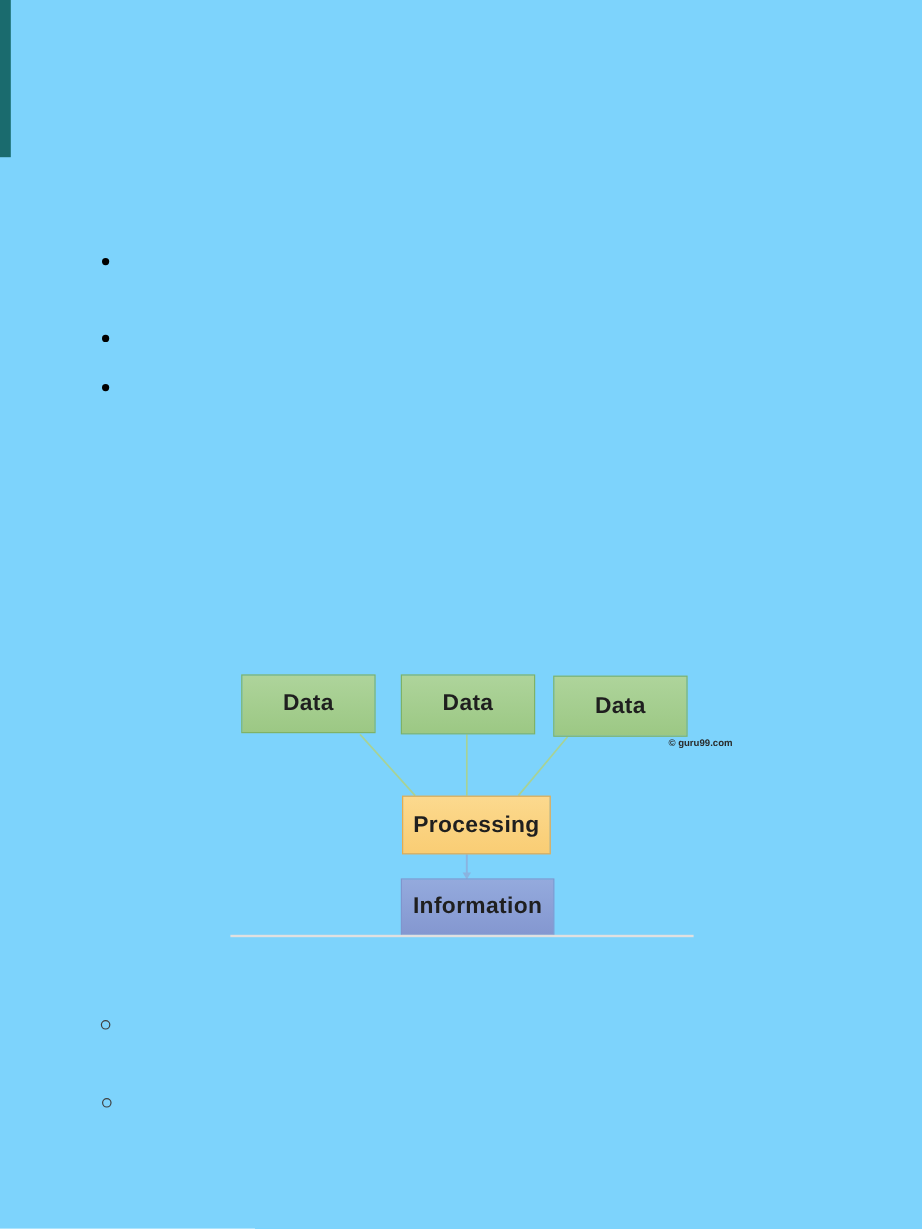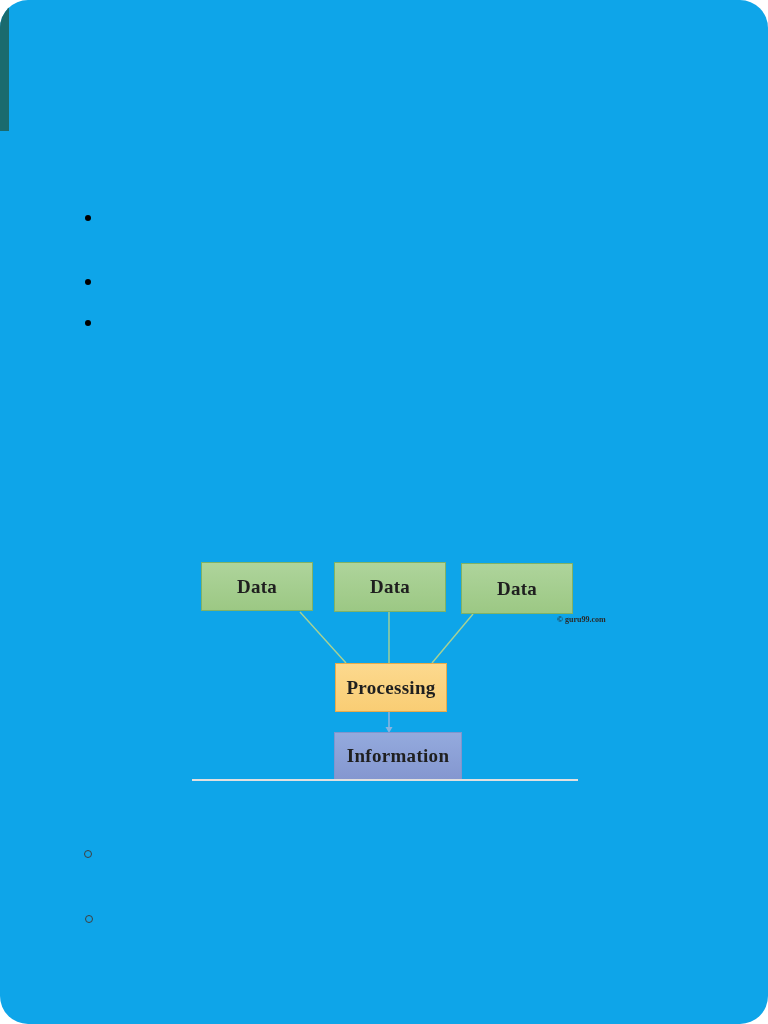--- a/index.html
+++ b/index.html
@@ -4,24 +4,23 @@
 <style>
   html, body {
     margin: 0;
     padding: 0;
     background: #ffffff;
   }
   #page {
     position: relative;
     width: 768px;
     height: 1024px;
-    background: #0ea5e9;
+    background: #7dd3fc;
     overflow: hidden;
-    font-family: Liberation Serif, serif;
-    border-radius: 28px;
+    font-family: Liberation Sans, sans-serif;
   }
 
   
   .accent-bar {
     position: absolute;
     left: 0;
     top: 0;
     width: 9px;
     height: 131px;
     background: #1a6b6e;
@@ -80,21 +79,21 @@
     letter-spacing: 0.3px;
   }
   .node-green {
     background: linear-gradient(180deg, #aed49b 0%, #9cc884 100%);
     border: 1px solid #7fb266;
   }
   .node-data-1 { left: 201px; top: 562px; width: 112px; height: 49px; }
   .node-data-2 { left: 334px; top: 562px; width: 112px; height: 50px; }
   .node-data-3 { left: 461px; top: 563px; width: 112px; height: 51px; }
   .node-processing {
-    left: 335px; top: 663px; width: 112px; height: 49px;
+    left: 335px; top: 663px; width: 124px; height: 49px;
     background: linear-gradient(180deg, #fcd98e 0%, #f9cd74 100%);
     border: 1px solid #e9ab4a;
   }
   .node-information {
     left: 334px; top: 732px; width: 128px; height: 48px;
     background: linear-gradient(180deg, #94aadd 0%, #8497d0 100%);
     border: 1px solid #8095cd;
   }
   .watermark {
     position: absolute;

